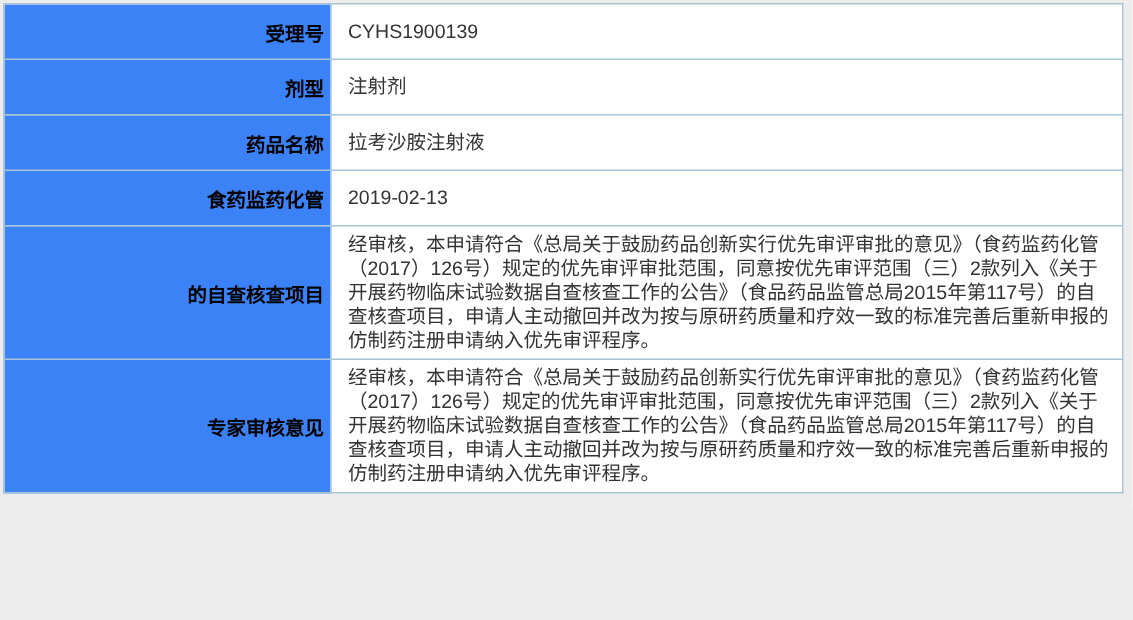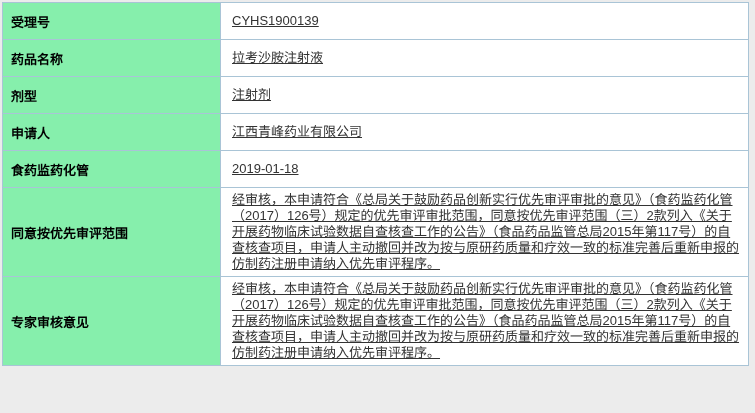--- a/index.html
+++ b/index.html
@@ -33,69 +33,64 @@
     line-height: 35px;
     text-align: center;
     font-size: 17px;
     font-weight: bold;
     color: #000000;
     background: #ffffff;
     border-bottom: none;
   }
   table.detail-table th {
     width: 205px;
-    text-align: left;
+    text-align: right;
     vertical-align: middle;
     font-size: 13px;
     font-weight: bold;
     color: #000000;
     padding: 4px 4px 4px 8px;
     height: 28px;
-    background: #86efac;
+    background: #3b82f6;
   }
   table.detail-table td {
     vertical-align: middle;
     font-size: 13px;
     font-weight: normal;
     color: #333333;
     line-height: 16px;
     padding: 4px 6px 4px 11px;
     background: #ffffff;
     word-break: break-all;
-    text-decoration: underline;
   }
 </style>
 </head>
 <body>
 
 <div class="page-wrap">
   <table class="detail-table">
     <tbody>
         <tr>
     <th>受理号</th>
     <td>CYHS1900139</td>
   </tr>
         <tr>
+    <th>剂型</th>
+    <td>注射剂</td>
+  </tr>
+        <tr>
     <th>药品名称</th>
     <td>拉考沙胺注射液</td>
   </tr>
         <tr>
-    <th>剂型</th>
-    <td>注射剂</td>
+    <th>食药监药化管</th>
+    <td>2019-02-13</td>
   </tr>
         <tr>
-    <th>申请人</th>
-    <td>江西青峰药业有限公司</td>
-  </tr>
-        <tr>
-    <th>食药监药化管</th>
-    <td>2019-01-18</td>
-  </tr>
-        <tr>
-    <th>同意按优先审评范围</th>
+    <th>的自查核查项目</th>
     <td>经审核，本申请符合《总局关于鼓励药品创新实行优先审评审批的意见》（食药监药化管（2017）126号）规定的优先审评审批范围，同意按优先审评范围（三）2款列入《关于开展药物临床试验数据自查核查工作的公告》（食品药品监管总局2015年第117号）的自查核查项目，申请人主动撤回并改为按与原研药质量和疗效一致的标准完善后重新申报的仿制药注册申请纳入优先审评程序。</td>
   </tr>
         <tr>
     <th>专家审核意见</th>
     <td>经审核，本申请符合《总局关于鼓励药品创新实行优先审评审批的意见》（食药监药化管（2017）126号）规定的优先审评审批范围，同意按优先审评范围（三）2款列入《关于开展药物临床试验数据自查核查工作的公告》（食品药品监管总局2015年第117号）的自查核查项目，申请人主动撤回并改为按与原研药质量和疗效一致的标准完善后重新申报的仿制药注册申请纳入优先审评程序。</td>
   </tr>
       </tbody>
   </table>
 
 </div>

